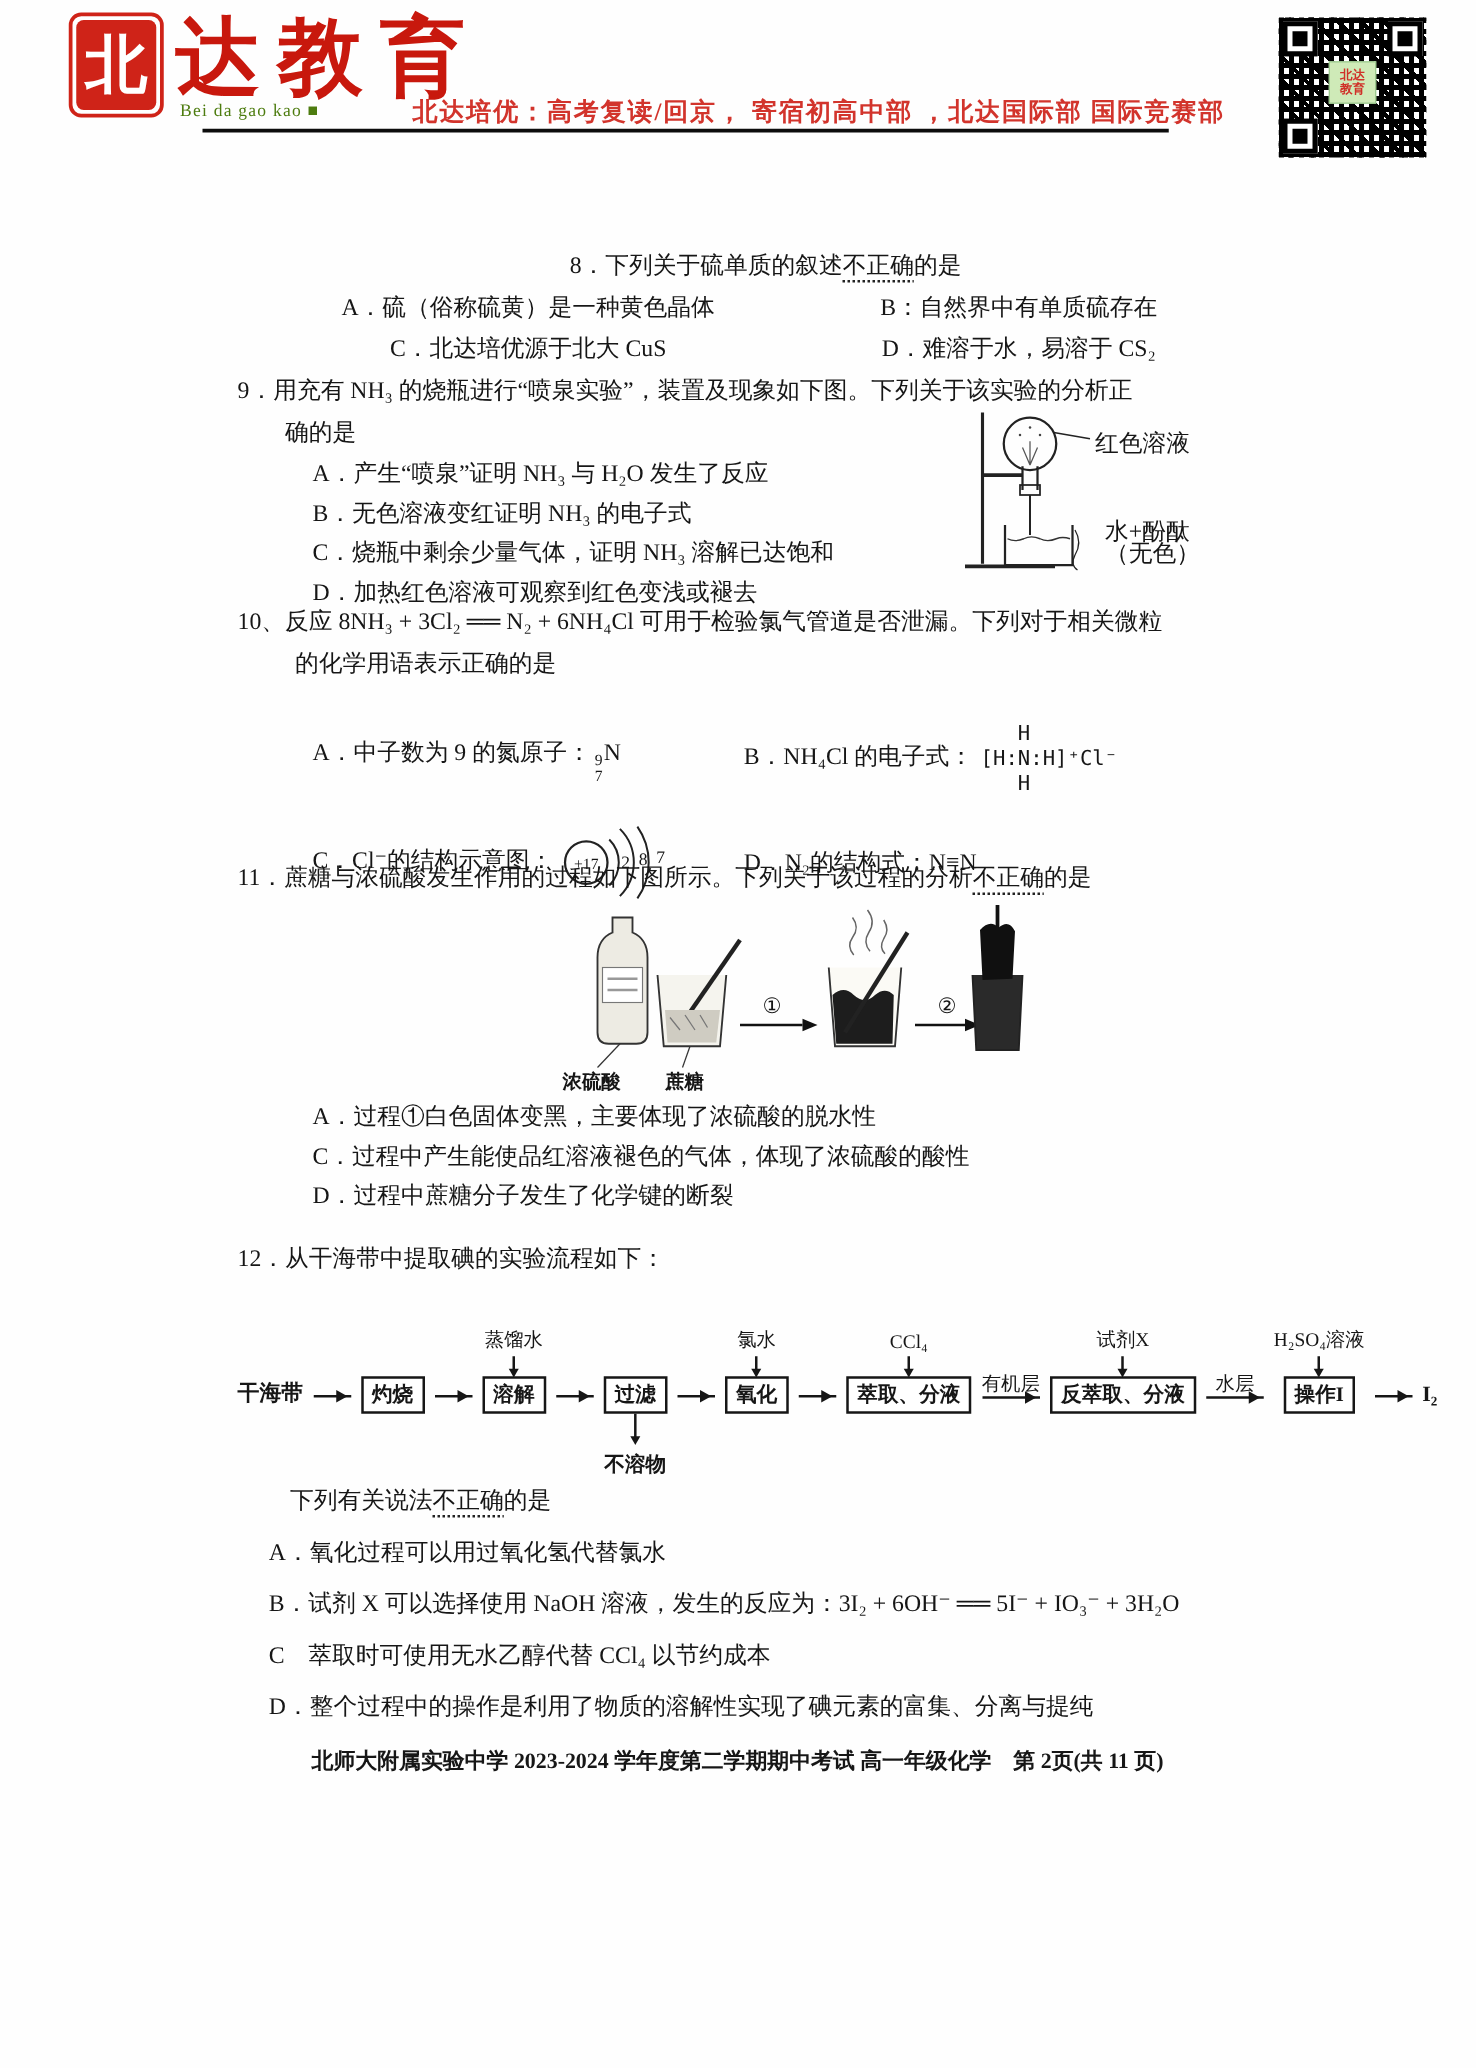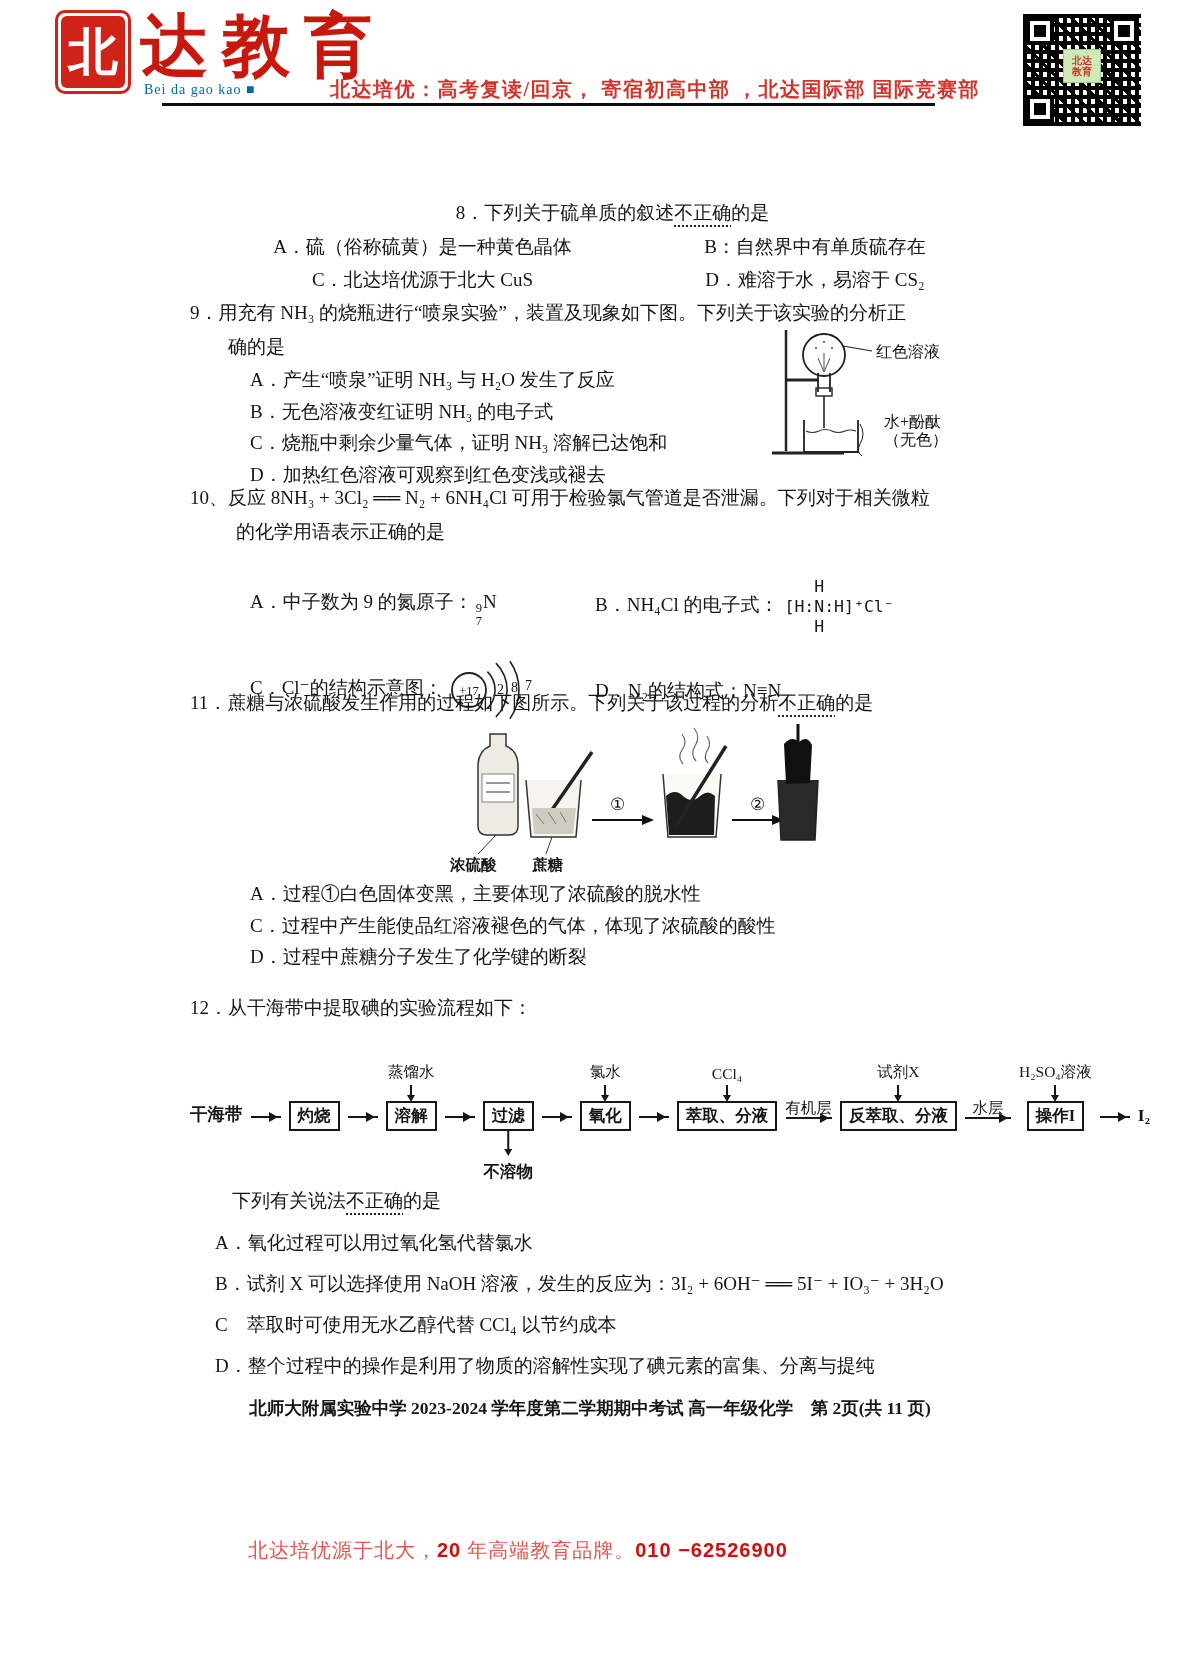--- a/index.html
+++ b/index.html
@@ -7,21 +7,21 @@
           font-family:"Liberation Serif","DejaVu Serif",serif; color:#161616; overflow:hidden; }
 
   
   .seal { position:absolute; left:55px; top:10px; width:76px; height:84px;
           border:3px solid #cf2318; border-radius:10px; padding:3px; box-sizing:border-box; }
   .seal-inner { width:100%; height:100%; background:#cf2318; border-radius:6px;
                 display:flex; align-items:center; justify-content:center; }
   .seal-char { color:#fff; font-size:50px; font-weight:900; line-height:1; }
   .brand-name { position:absolute; left:140px; top:0px; font-size:68px; font-weight:900;
                 color:#c8180d; letter-spacing:14px; line-height:92px; }
-  .brand-sub { position:absolute; left:144px; top:82px; font-size:14px; color:#0369a1; letter-spacing:1px;text-align:center; }
+  .brand-sub { position:absolute; left:144px; top:82px; font-size:14px; color:#4d7c0f; letter-spacing:1px;text-align:center; }
   .tagline { position:absolute; left:330px; top:76px; font-size:20px; color:#d2342c;
              font-weight:600; letter-spacing:1.5px; white-space:nowrap; }
   .header-rule { position:absolute; left:162px; top:103px; width:773px; height:3px; background:#0d0d0d; }
 
   .qr { position:absolute; left:1023px; top:14px; width:118px; height:112px; background:#fff;
         background-image:
           repeating-linear-gradient(0deg,#000 0 4px,transparent 4px 9px),
           repeating-linear-gradient(90deg,#000 0 4px,transparent 4px 8px),
           repeating-linear-gradient(45deg,transparent 0 5px,#000 5px 8px,transparent 8px 13px);
         text-decoration: underline;
@@ -47,21 +47,21 @@
   
   .nuc { display:inline-flex; flex-direction:column; font-size:12.5px; line-height:1.05;
          vertical-align:-4px; margin:0 1px 0 3px; text-align:center; }
   
   .ef { display:inline-flex; flex-direction:column; font-family:"DejaVu Sans Mono",monospace;
         font-size:16.5px; line-height:1.2; vertical-align:middle; margin-left:6px; text-align:left; }
   .ef span { white-space:pre; }
 
   
   .diag { position:absolute; }
-  .d9lab { position:absolute; font-size:16px; white-space:nowrap; }
+  .d9lab { position:absolute; font-size:19px; white-space:nowrap; }
 
   
   .flow { display:flex; align-items:flex-end; justify-content:space-between;
           margin-top:8px; height:98px; margin-bottom:54px; }
   .station { position:relative; display:flex; flex-direction:column; align-items:center; }
   .fbox { border:2px solid #161616; padding:2px 7px; font-size:16.5px; font-weight:700;
           white-space:nowrap; line-height:1.35; background:#fff; }
   .fin { display:flex; flex-direction:column; align-items:center; margin-bottom:2px; }
   .finlab { font-size:15.5px; white-space:nowrap; margin-bottom:2px; }
   .varrow { width:0; height:14px; border-left:2px solid #161616; position:relative; display:block; }
@@ -327,17 +327,14 @@
     <div class="substem"><span>下列有关说法</span><span class="em">不正确</span><span>的是</span></div>
 
     <div class="opt12" style="margin-top:12px;">A．氧化过程可以用过氧化氢代替氯水</div>
     <div class="opt12">B．试剂 X 可以选择使用 NaOH 溶液，发生的反应为：3I₂ + 6OH⁻ ══ 5I⁻ + IO₃⁻ + 3H₂O</div>
     <div class="opt12">C　萃取时可使用无水乙醇代替 CCl₄ 以节约成本</div>
     <div class="opt12">D．整个过程中的操作是利用了物质的溶解性实现了碘元素的富集、分离与提纯</div>
   </div>
 
   <div class="footer">北师大附属实验中学 2023-2024 学年度第二学期期中考试 高一年级化学　第 2页(共 11 页)</div>
 
-  <div class="marketing">
-    <span class="mk-light">北达培优源于北大，</span><span class="mk-bold">20</span><span class="mk-light"> 年高端教育品牌。</span><span class="mk-bold">010 −62526900</span>
-  </div>
 
 </div>
 
 </body></html>

